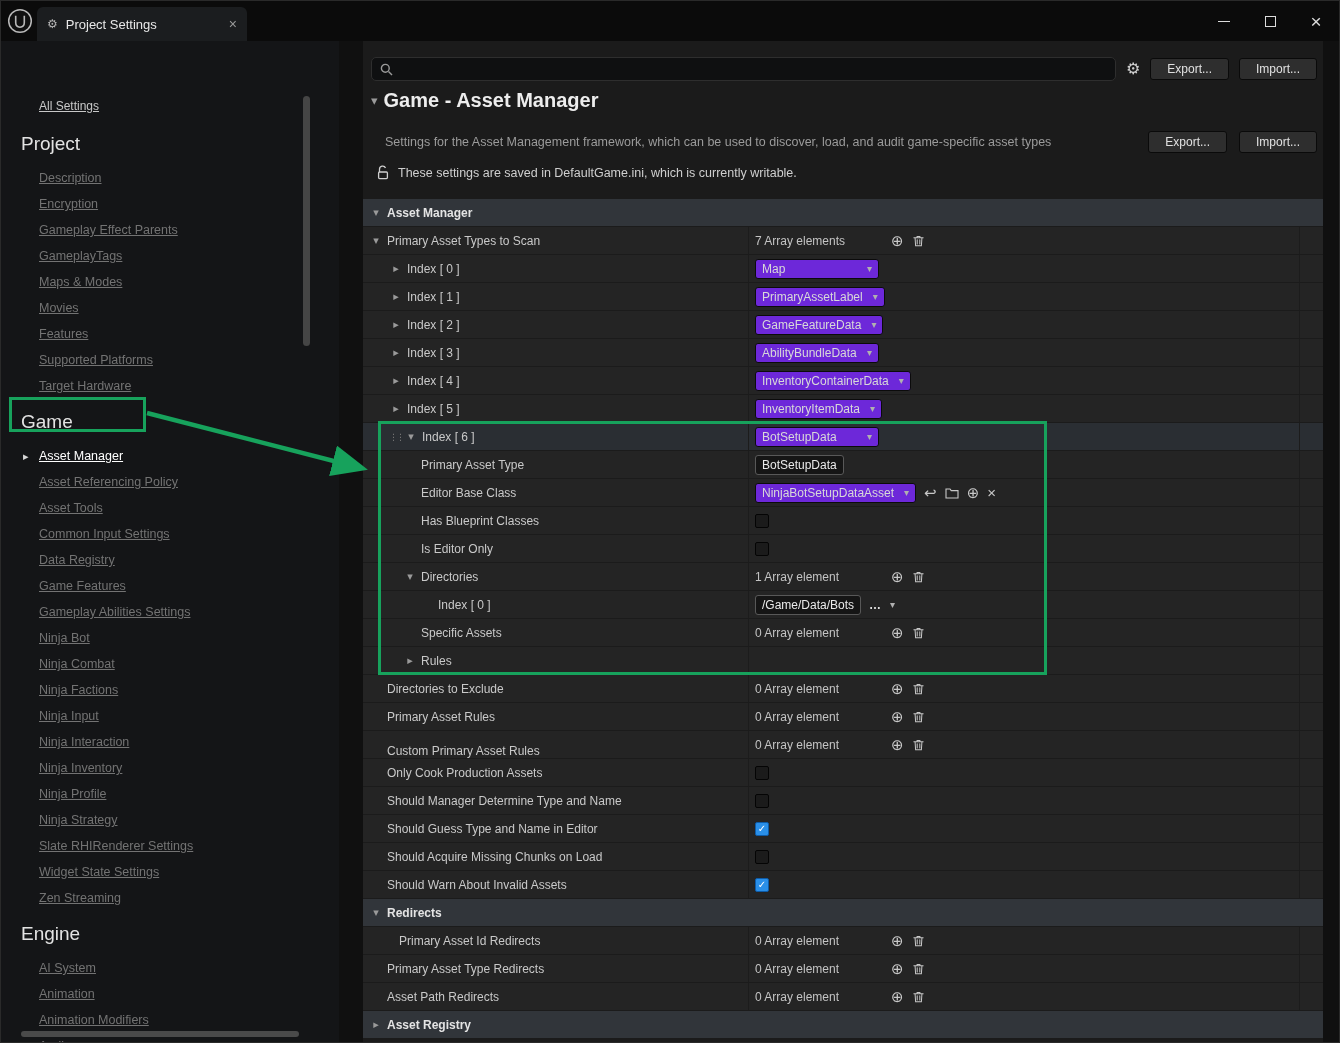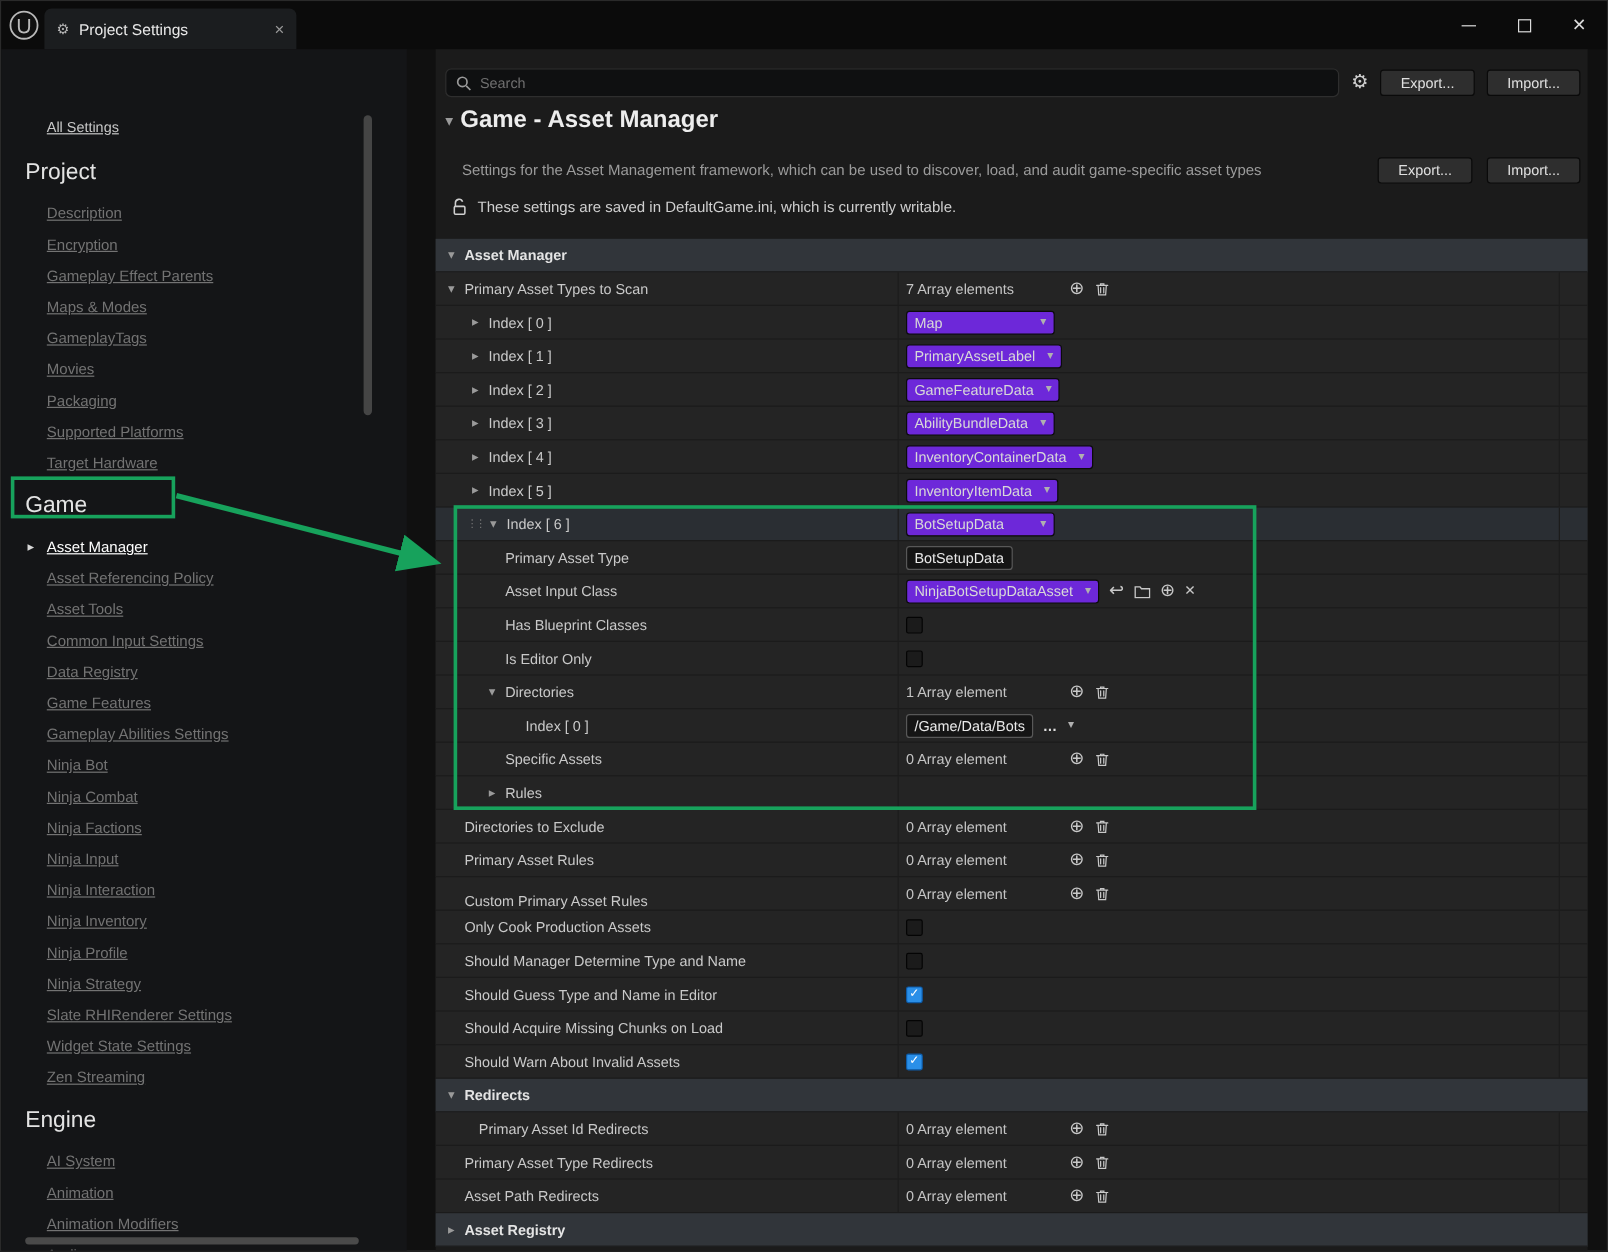--- a/index.html
+++ b/index.html
@@ -127,24 +127,24 @@
 
   <aside class="sidebar">
     <span class="all-settings">All Settings</span>
     <div id="side-sections">
         <div class="side-section">
           <h2>Project</h2>
           <div class="items">
             <span class="side-item">Description</span>
             <span class="side-item">Encryption</span>
             <span class="side-item">Gameplay Effect Parents</span>
+            <span class="side-item">GameplayTags</span>
             <span class="side-item">Maps &amp; Modes</span>
-            <span class="side-item">GameplayTags</span>
             <span class="side-item">Movies</span>
-            <span class="side-item">Packaging</span>
+            <span class="side-item">Features</span>
             <span class="side-item">Supported Platforms</span>
             <span class="side-item">Target Hardware</span>
           </div>
         </div>
         <div class="side-section">
           <h2>Game</h2>
           <div class="items">
             <span class="side-item selected"><span class="sel-caret">▸</span>Asset Manager</span>
             <span class="side-item">Asset Referencing Policy</span>
             <span class="side-item">Asset Tools</span>
@@ -181,21 +181,20 @@
 
   <section class="content">
     <div class="toolbar">
       <div class="searchbox">
         <span style="display:inline-flex">
           <svg width="13" height="13" viewBox="0 0 13 13">
               <circle cx="5.3" cy="5.3" r="3.9" fill="none" stroke="#9a9a9a" stroke-width="1.4"></circle>
               <line x1="8.5" y1="8.5" x2="12" y2="12" stroke="#9a9a9a" stroke-width="1.4"></line>
             </svg>
         </span>
-        <input type="text" placeholder="Search" style="">
       </div>
       <span class="gear">⚙</span>
       <div class="btn">Export...</div>
       <div class="btn">Import...</div>
     </div>
 
     <div class="page-title-row">
       <span class="caret">▾</span>
       <span class="page-title">Game - Asset Manager</span>
     </div>
@@ -339,21 +338,21 @@
             <span class="row-label">Primary Asset Type</span>
           </div>
           <div class="cell value">
             <div class="textbox">BotSetupData</div>
           </div>
           <div class="cell tail"></div>
         </div>
         <div class="row">
           <div class="cell name" style="padding-left: 40px;">
             <span class="caret-slot"></span>
-            <span class="row-label">Asset Input Class</span>
+            <span class="row-label">Editor Base Class</span>
           </div>
           <div class="cell value">
             <div class="combo wide">
               <span>NinjaBotSetupDataAsset</span>
               <span class="chev">▾</span>
             </div>
             <span class="ico">↩</span>
             <span class="ico">
               <svg width="14" height="12" viewBox="0 0 14 12">
                 <path d="M1 2h4l1.2 1.6H13V11H1z" fill="none" stroke="#c8c8c8" stroke-width="1.1"></path>

